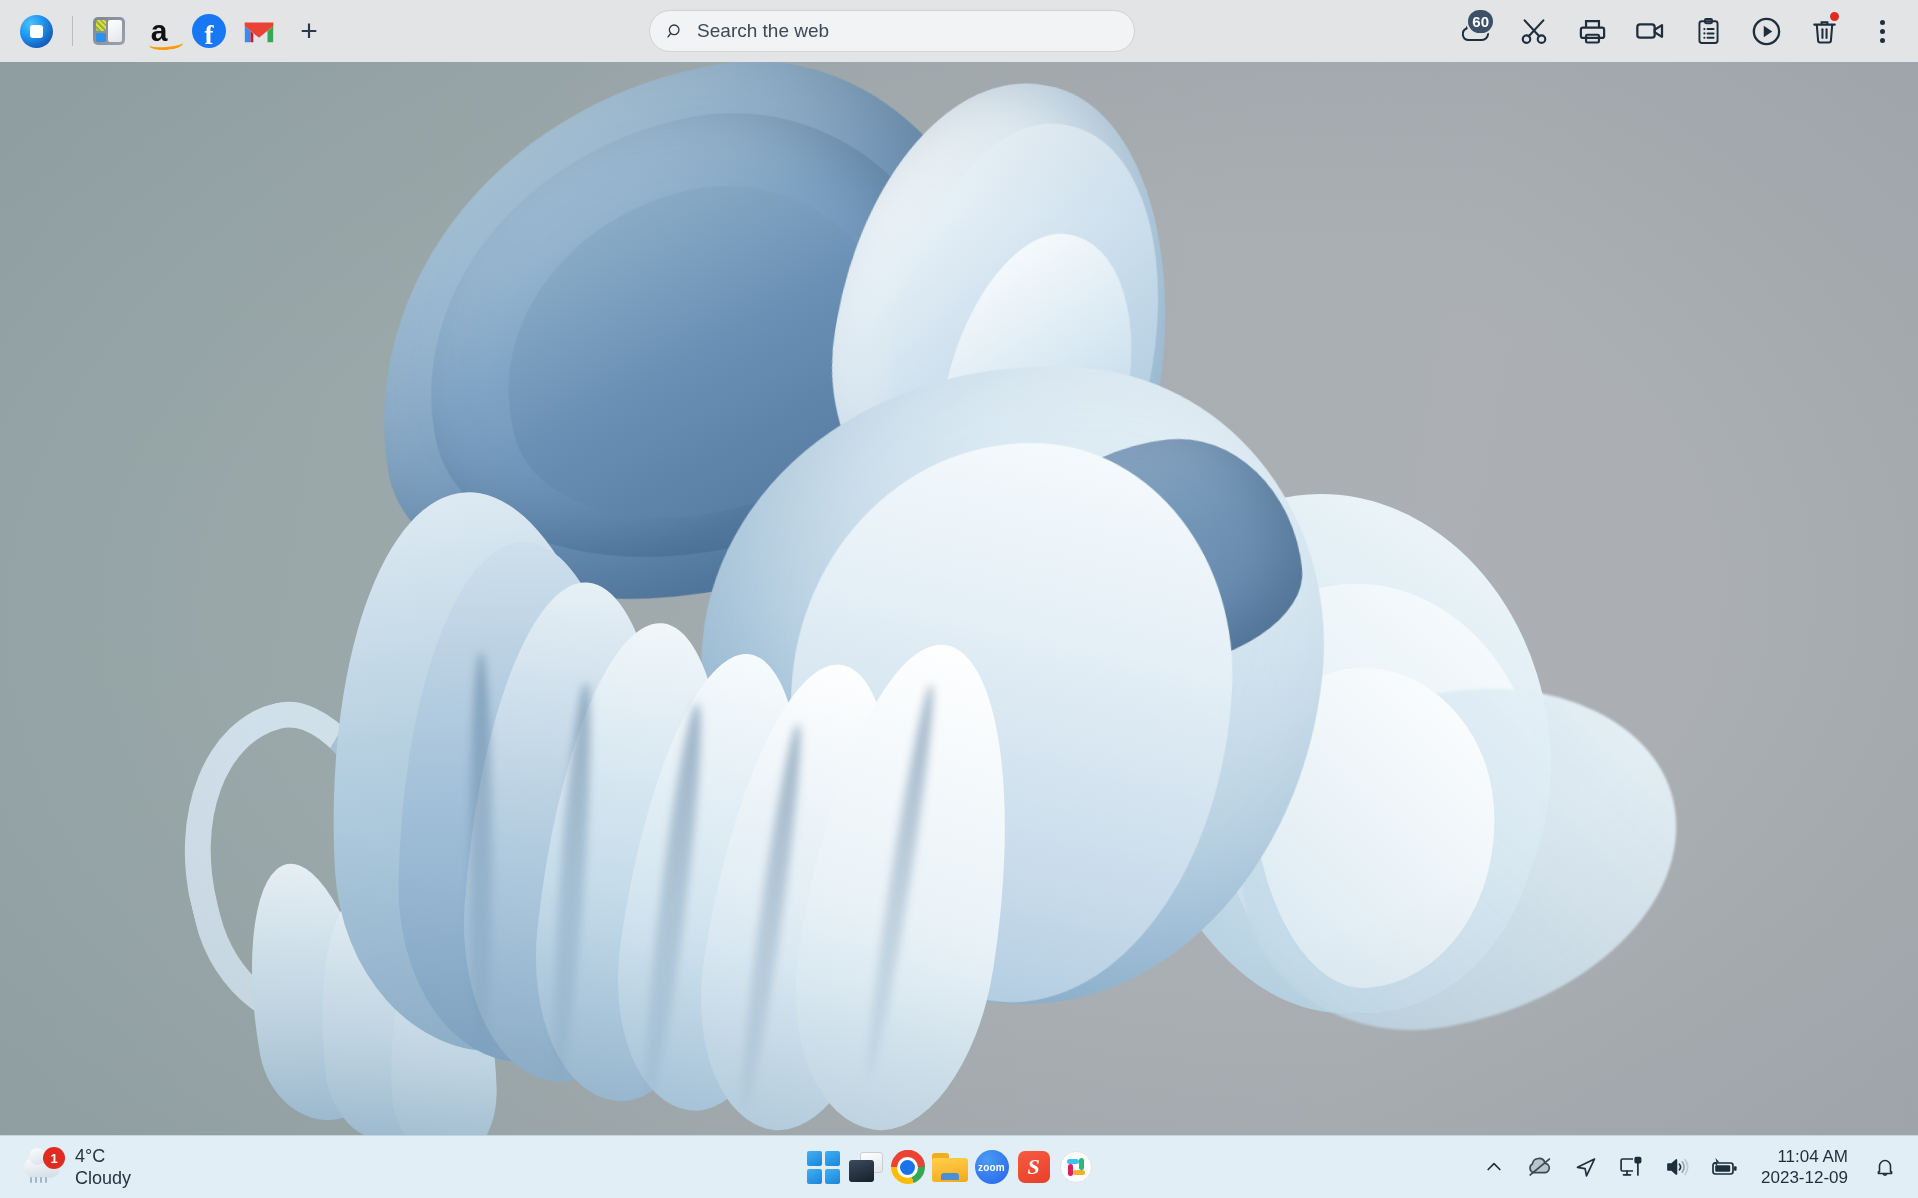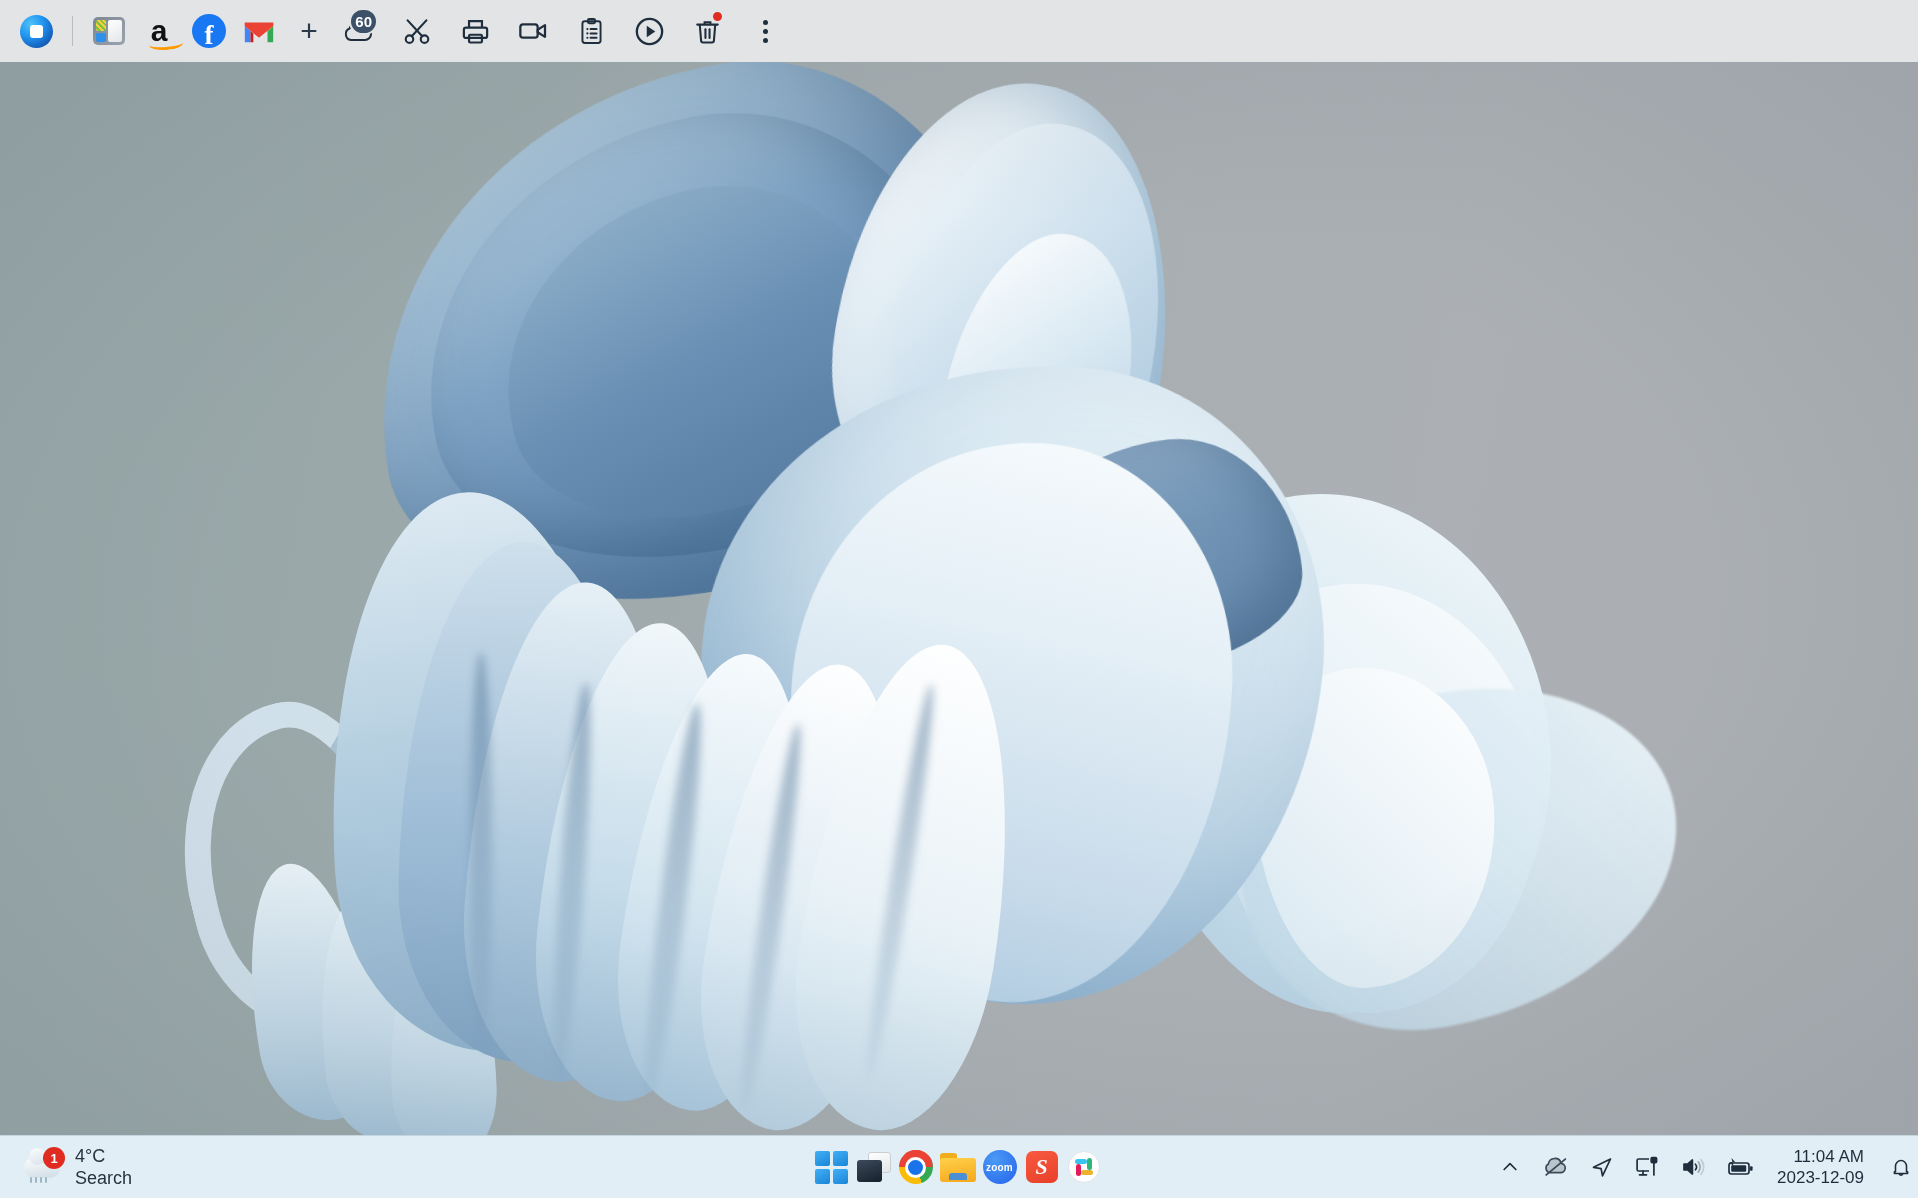--- a/index.html
+++ b/index.html
@@ -348,21 +348,21 @@
     display: flex; align-items: center; justify-content: center;
     font-family: "Liberation Serif", serif; }
   .slack { width: 32px; height: 32px; border-radius: 50%; background: #fff;
     border: 1px solid #dfe4e8; position: relative; }
   .slack i { position: absolute; border-radius: 3px; display: block; }
   .sk1 { left: 6px;  top: 7px;  width: 12px; height: 5px; background: #36c5f0; }
   .sk2 { right: 7px; top: 6px;  width: 5px;  height: 12px; background: #2eb67d; }
   .sk3 { right: 6px; bottom: 7px; width: 12px; height: 5px; background: #ecb22e; }
   .sk4 { left: 7px;  bottom: 6px; width: 5px;  height: 12px; background: #e01e5a; }
 
-  .tbk-right { display: flex; align-items: center; gap: 16px; padding-right: 2px; color: #1f2e3d; }
+  .tbk-right { display: flex; align-items: center; gap: 16px; padding-right: 18px; color: #1f2e3d; }
   .tray-ico { width: 30px; height: 30px; display: flex; align-items: center; justify-content: center;
     cursor: pointer; border-radius: 4px; }
   .clock { text-align: right; line-height: 1.25; color: #1f2e3d; font-size: 17px; cursor: pointer;
     padding: 0 6px; }
 </style>
 </head>
 <body>
 
 <div class="screen">
 
@@ -402,20 +402,29 @@
           <path d="M44 6v5l-8 7V11z" fill="#fbbc04"></path>
           <path d="M4 6h40v5L24 27 4 11z" fill="#ea4335"></path>
           <path d="M4 6l20 15L44 6" fill="none" stroke="#fff" stroke-width="0"></path>
         </svg>
       </div>
       <div class="tb-btn">
         <span class="plus-ico">+</span>
       </div>
     </div>
 
+    <div class="search-wrap">
+      <div class="searchbox">
+        <svg width="20" height="20" viewBox="0 0 24 24" fill="none" stroke="#2b3a4a" stroke-width="1.7">
+          <circle cx="10.5" cy="10.5" r="6.2"></circle>
+          <line x1="6.0" y1="15.2" x2="2.6" y2="19.6" stroke-linecap="round"></line>
+        </svg>
+        <input class="sinput" type="text" placeholder="Search the web" value="" style="">
+      </div>
+    </div>
 
     <div class="tb-right">
       <div class="ico-btn">
         <svg width="34" height="30" viewBox="0 0 34 30" fill="none" stroke="#1f2e3d" stroke-width="2">
           <path d="M9 24h14a6 6 0 0 0 .6-11.97A8.5 8.5 0 0 0 7.6 12.5 6 6 0 0 0 9 24z" stroke-linejoin="round"></path>
         </svg>
         <span class="badge-count">60</span>
       </div>
 
       <div class="ico-btn">
@@ -526,21 +535,21 @@
         <div class="rain">
             <i></i>
             <i></i>
             <i></i>
             <i></i>
           </div>
         <span class="wbadge">1</span>
       </div>
       <div class="weather-text">
         <div class="weather-temp">4°C</div>
-        <div class="weather-cond">Search</div>
+        <div class="weather-cond">Cloudy</div>
       </div>
     </div>
 
     <div class="tbk-center">
       <div class="task-ico">
         <span class="win-logo">
             <i></i>
             <i></i>
             <i></i>
             <i></i>

